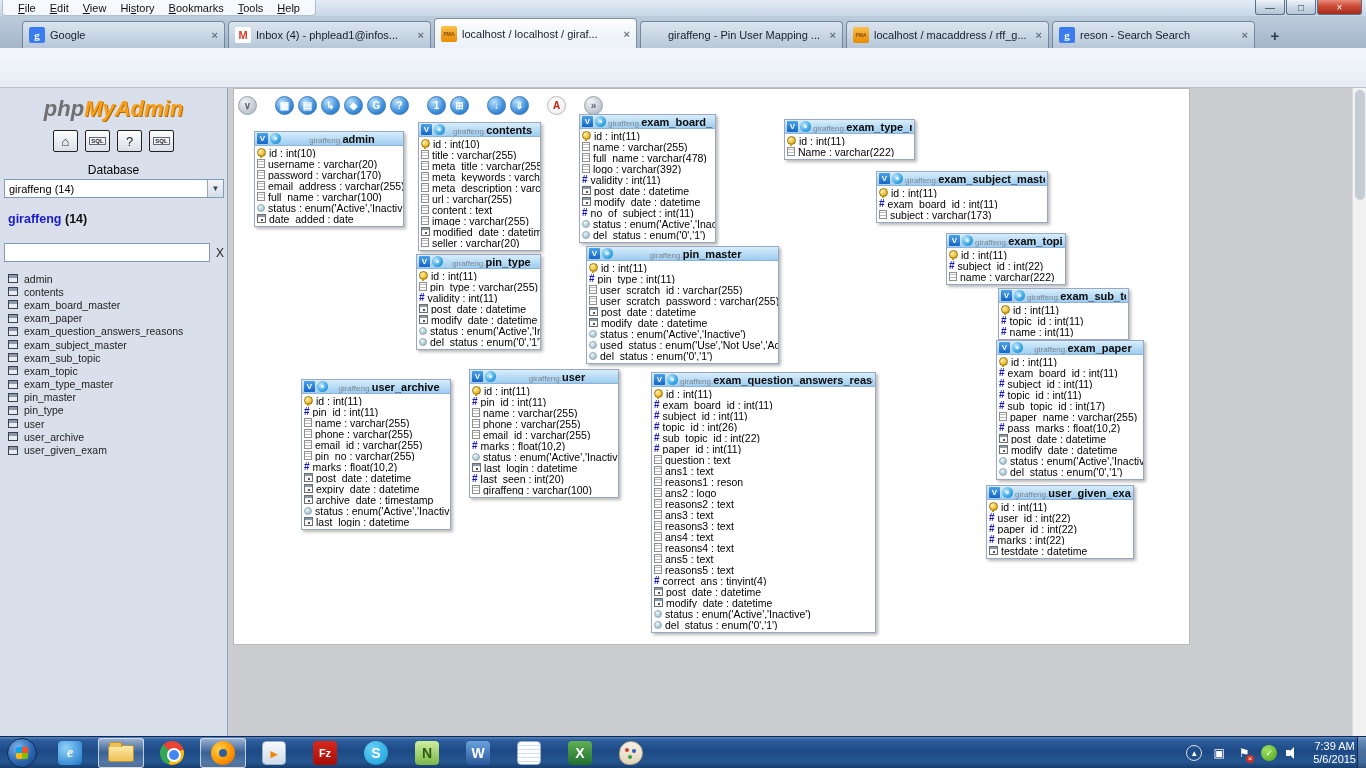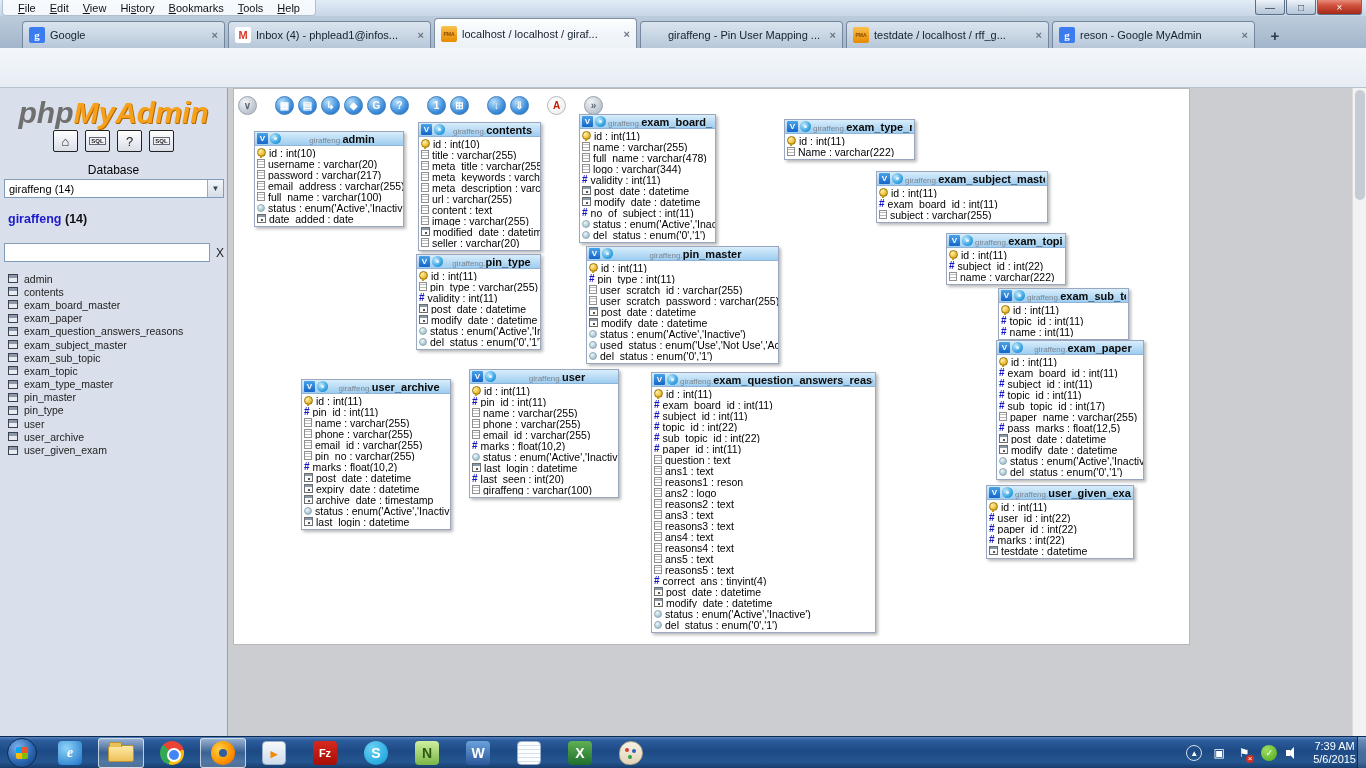--- a/index.html
+++ b/index.html
@@ -68,21 +68,21 @@
   #search-input { border:none; outline:none; flex:1; font-size:12.5px; font-style:italic; color:#555;
     font-family:"Liberation Sans",sans-serif; background:transparent; }
   #nav-icons { position:absolute; right:10px; top:56px; display:flex; gap:9px; }
   .nav-ic { width:24px; height:24px; display:flex; align-items:center; justify-content:center;
     font-size:16px; color:#4d5560; }
 
   
   #sidebar { position:absolute; left:0; top:88px; width:228px; height:648px;
     background:#dae0eb; border-right:1px solid #93a0b2; }
   #pma-logo { position:absolute; left:0; top:8px; width:100%; text-align:center;
-    font-size:30px; font-weight:bold; font-style:italic; }
+    font-size:22px; font-weight:bold; font-style:italic; }
   #pma-logo .php { color:#6f6f6f; }
   #pma-logo .myadmin { color:#f6a01c; text-shadow:1px 1px 0 #b56a00; }
   #quick-icons { position:absolute; left:0; top:42px; width:100%; display:flex; justify-content:center; gap:7px; }
   .qi { width:25px; height:22px; border:1px solid #222; border-radius:2px;
     background:linear-gradient(#fefefe,#d9dee7); display:flex; align-items:center; justify-content:center;
     font-size:13px; color:#222; }
   .qi .small { font-size:6px; font-weight:bold; border:1px solid #667; padding:0 1px; background:#f2f4f8; }
   #db-label { position:absolute; left:0; top:75px; width:100%; text-align:center; font-size:12px; color:#000; }
   #db-select { position:absolute; left:4px; top:91px; width:220px; height:19px; background:#fff;
     border:1px solid #7f9db9; display:flex; align-items:center; font-size:11px; padding-left:4px; }
@@ -240,26 +240,26 @@
           <span class="tab-title">localhost / localhost / giraf...</span>
           <span class="tab-close">×</span>
         </div>
         <div class="tab">
           <span class="favicon fav-none"></span>
           <span class="tab-title">giraffeng - Pin User Mapping ...</span>
           <span class="tab-close">×</span>
         </div>
         <div class="tab">
           <span class="favicon fav-pma">PMA</span>
-          <span class="tab-title">testdate / localhost / rff_g...</span>
+          <span class="tab-title">localhost / macaddress / rff_g...</span>
           <span class="tab-close">×</span>
         </div>
         <div class="tab">
           <span class="favicon fav-google">g</span>
-          <span class="tab-title">reson - Google MyAdmin</span>
+          <span class="tab-title">reson - Search Search</span>
           <span class="tab-close">×</span>
         </div>
         <div id="new-tab">+</div>
       </div>
   </div>
 
   <div id="navbar">
     <div id="back-btn">←</div>
     <div id="fwd-btn">→</div>
     <div id="urlbar">
@@ -398,21 +398,21 @@
             <div class="dt-r">
               <span class="fi fi-key"></span>
               <span>id : int(10)</span>
             </div>
             <div class="dt-r">
               <span class="fi fi-text"></span>
               <span>username : varchar(20)</span>
             </div>
             <div class="dt-r">
               <span class="fi fi-text"></span>
-              <span>password : varchar(217)</span>
+              <span>password : varchar(170)</span>
             </div>
             <div class="dt-r">
               <span class="fi fi-text"></span>
               <span>email_address : varchar(255)</span>
             </div>
             <div class="dt-r">
               <span class="fi fi-text"></span>
               <span>full_name : varchar(100)</span>
             </div>
             <div class="dt-r">
@@ -488,21 +488,21 @@
             <div class="dt-r">
               <span class="fi fi-text"></span>
               <span>name : varchar(255)</span>
             </div>
             <div class="dt-r">
               <span class="fi fi-text"></span>
               <span>full_name : varchar(478)</span>
             </div>
             <div class="dt-r">
               <span class="fi fi-text"></span>
-              <span>logo : varchar(344)</span>
+              <span>logo : varchar(392)</span>
             </div>
             <div class="dt-r">
               <span class="fi fi-num">#</span>
               <span>validity : int(11)</span>
             </div>
             <div class="dt-r">
               <span class="fi fi-date"></span>
               <span>post_date : datetime</span>
             </div>
             <div class="dt-r">
@@ -550,21 +550,21 @@
             <div class="dt-r">
               <span class="fi fi-key"></span>
               <span>id : int(11)</span>
             </div>
             <div class="dt-r">
               <span class="fi fi-num">#</span>
               <span>exam_board_id : int(11)</span>
             </div>
             <div class="dt-r">
               <span class="fi fi-text"></span>
-              <span>subject : varchar(255)</span>
+              <span>subject : varchar(173)</span>
             </div>
           </div>
         </div>
         <div class="dt" style="left: 712px; top: 144px; width: 120px;">
           <div class="dt-h">
             <span class="v-btn">V</span>
             <span class="gear-icon"></span>
             <span class="dt-title"><span class="schema">giraffeng.</span><span class="tname">exam_topic</span></span>
           </div>
           <div class="dt-b">
@@ -805,21 +805,21 @@
             <div class="dt-r">
               <span class="fi fi-num">#</span>
               <span>exam_board_id : int(11)</span>
             </div>
             <div class="dt-r">
               <span class="fi fi-num">#</span>
               <span>subject_id : int(11)</span>
             </div>
             <div class="dt-r">
               <span class="fi fi-num">#</span>
-              <span>topic_id : int(22)</span>
+              <span>topic_id : int(26)</span>
             </div>
             <div class="dt-r">
               <span class="fi fi-num">#</span>
               <span>sub_topic_id : int(22)</span>
             </div>
             <div class="dt-r">
               <span class="fi fi-num">#</span>
               <span>paper_id : int(11)</span>
             </div>
             <div class="dt-r">
@@ -914,21 +914,21 @@
             <div class="dt-r">
               <span class="fi fi-num">#</span>
               <span>sub_topic_id : int(17)</span>
             </div>
             <div class="dt-r">
               <span class="fi fi-text"></span>
               <span>paper_name : varchar(255)</span>
             </div>
             <div class="dt-r">
               <span class="fi fi-num">#</span>
-              <span>pass_marks : float(12,5)</span>
+              <span>pass_marks : float(10,2)</span>
             </div>
             <div class="dt-r">
               <span class="fi fi-date"></span>
               <span>post_date : datetime</span>
             </div>
             <div class="dt-r">
               <span class="fi fi-date"></span>
               <span>modify_date : datetime</span>
             </div>
             <div class="dt-r">

